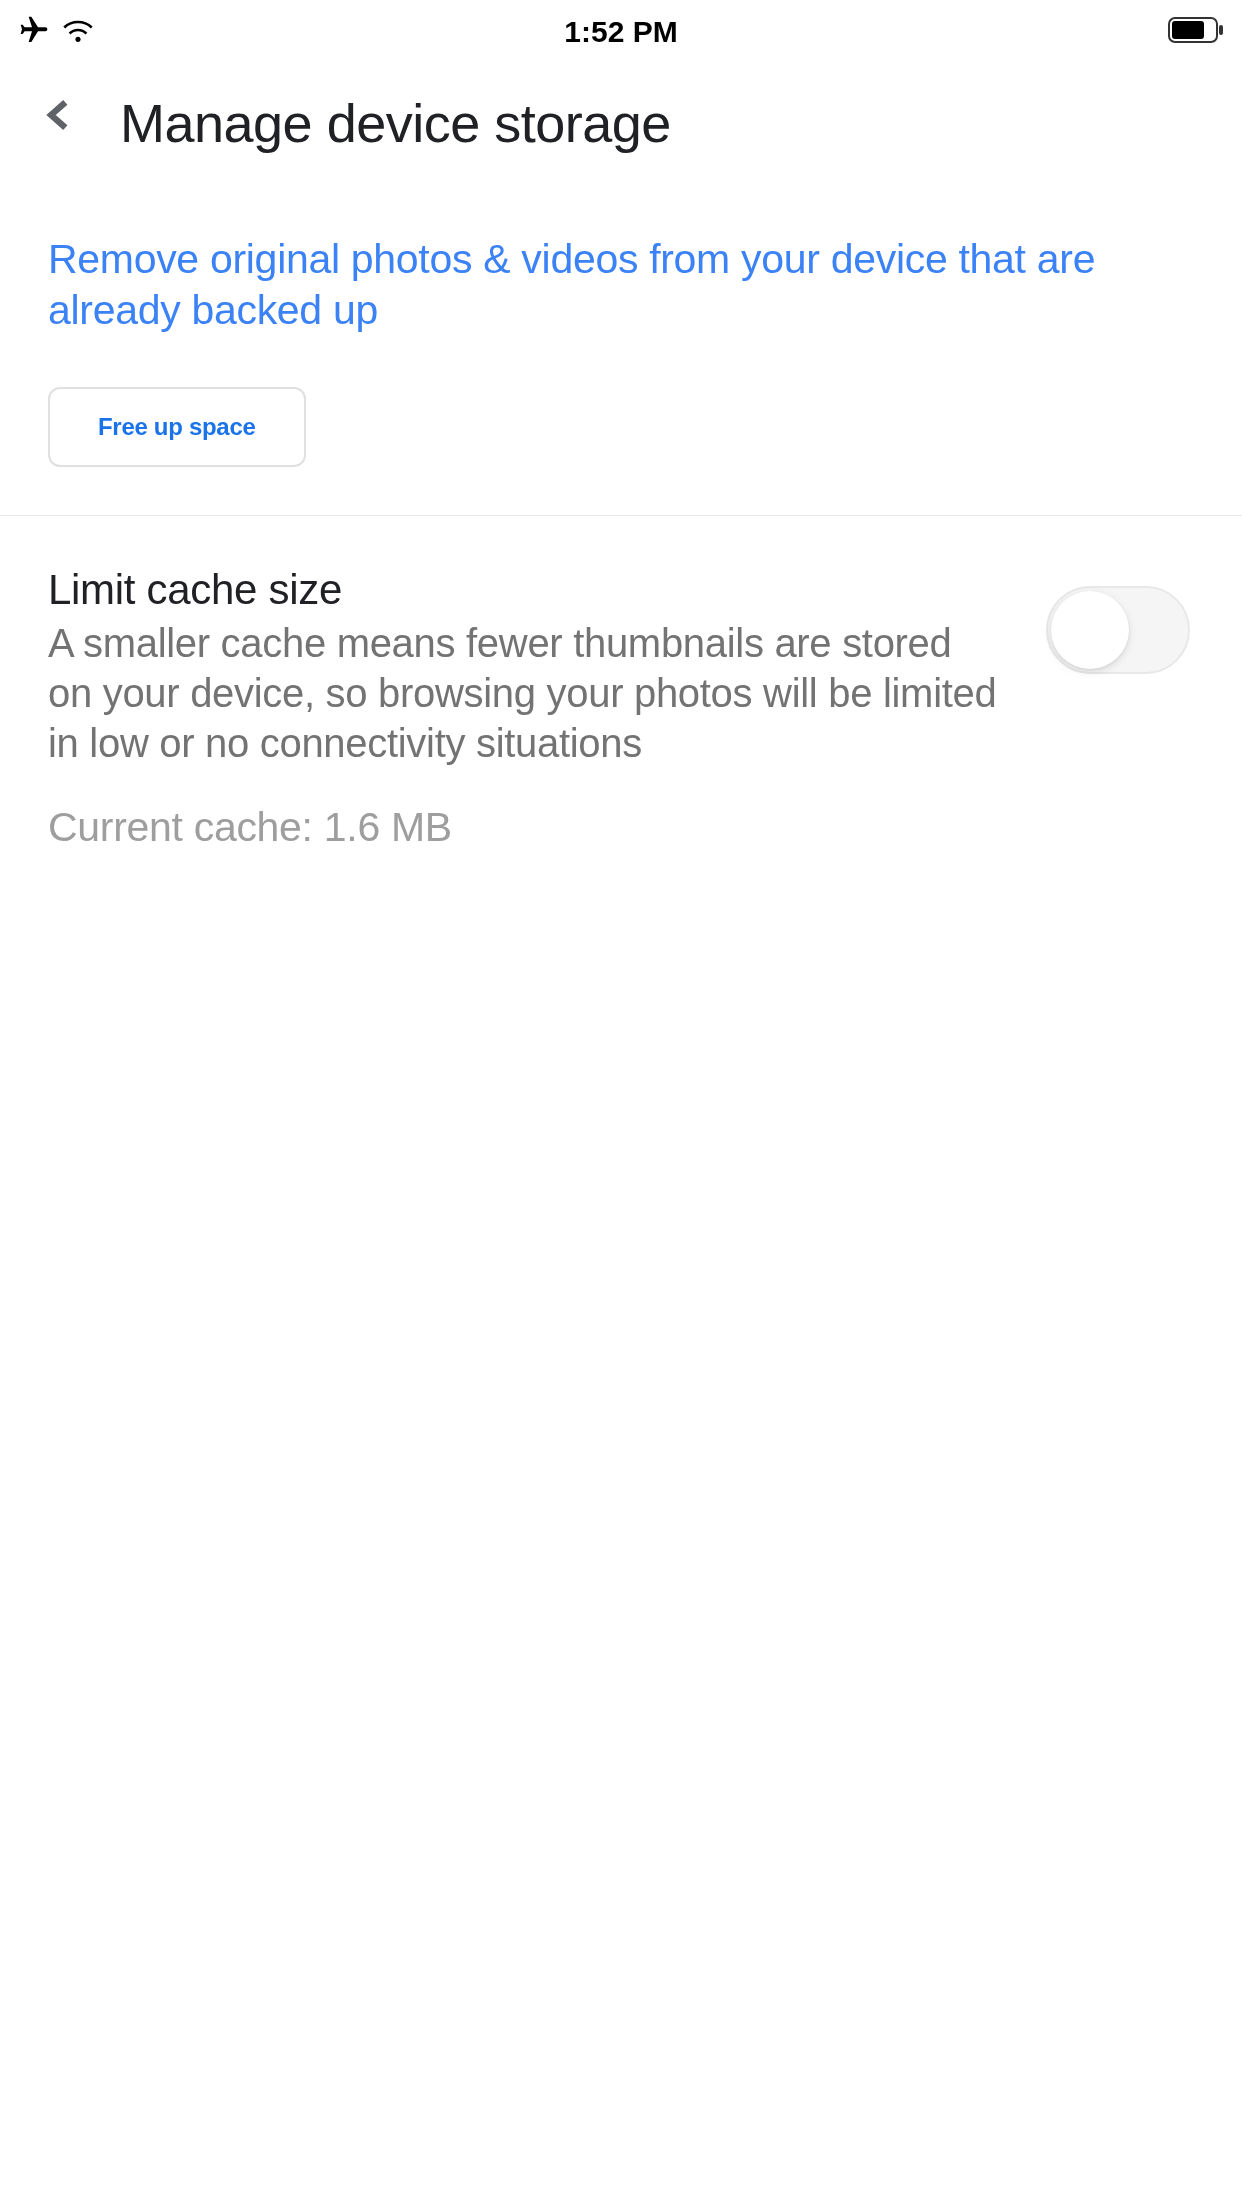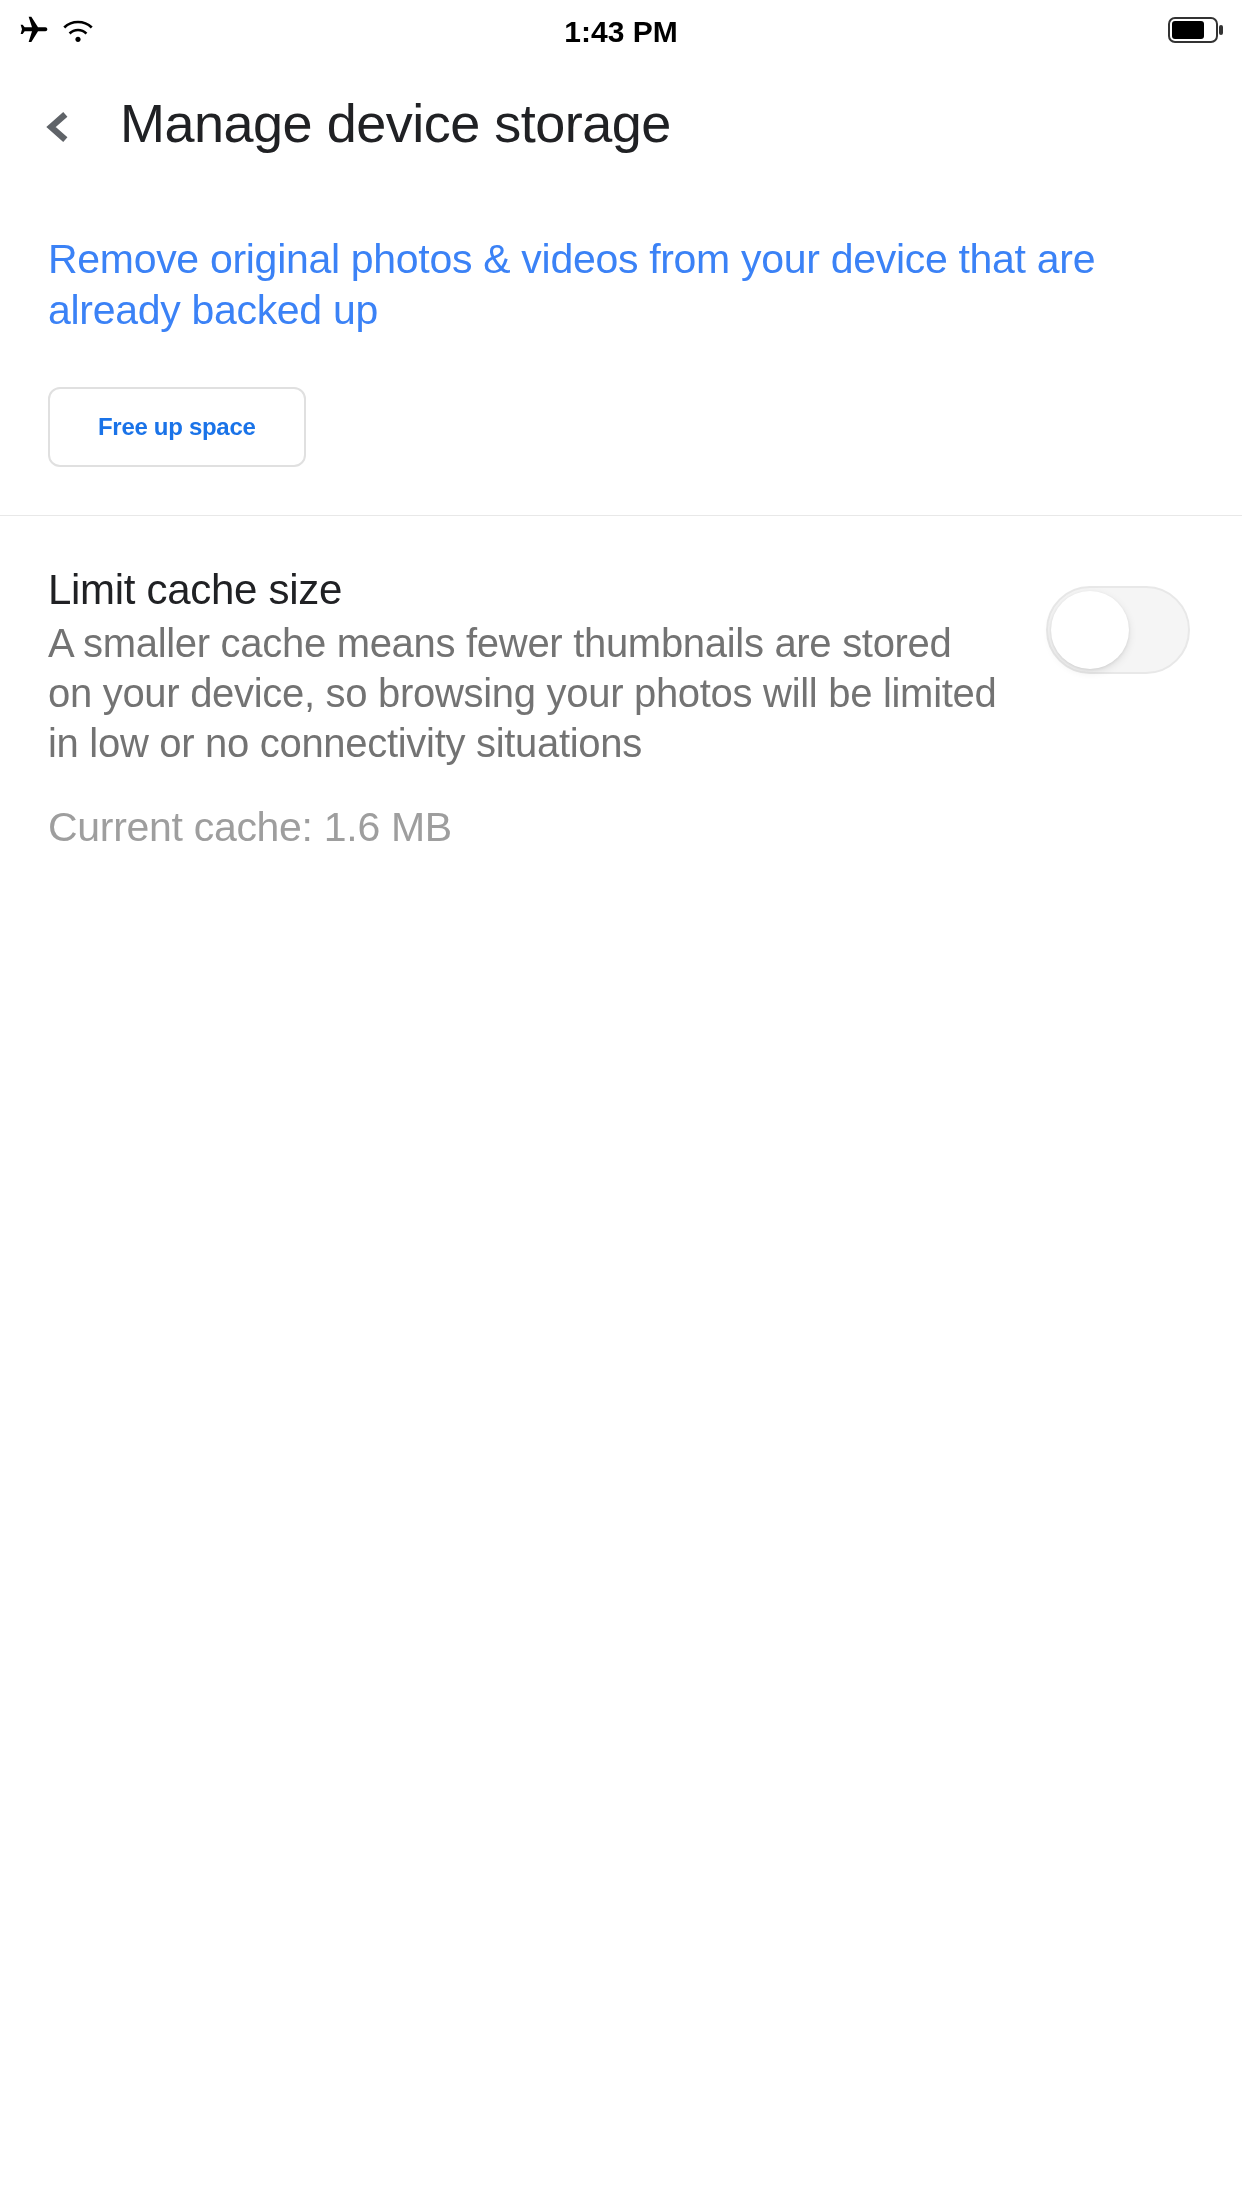--- a/index.html
+++ b/index.html
@@ -45,21 +45,21 @@
     .wifi-icon svg {
       width: 32px;
       height: 26px;
     }
     .battery-icon svg {
       width: 56px;
       height: 26px;
     }
     .header {
       display: flex;
-      align-items: flex-end;
+      align-items: flex-start;
       padding: 32px 30px 40px 40px;
       gap: 42px;
     }
     .back-icon svg {
       width: 38px;
       height: 46px;
     }
     .page-title {
       font-size: 54px;
       font-weight: 400;
@@ -157,21 +157,21 @@
       <svg viewBox="0 0 24 24" fill="#000">
         <path d="M21 16v-2l-8-5V3.5c0-.83-.67-1.5-1.5-1.5S10 2.67 10 3.5V9l-8 5v2l8-2.5V19l-2 1.5V22l3.5-1 3.5 1v-1.5L13 19v-5.5l8 2.5z" transform="rotate(90 12 12)"></path>
       </svg>
     </span>
     <span class="wifi-icon">
       <svg viewBox="0 0 24 18" fill="#000">
         <path d="M12 18c1.1 0 2-.9 2-2s-.9-2-2-2-2 .9-2 2 .9 2 2 2zm-5.6-5.6c1.5-1.5 3.5-2.4 5.6-2.4s4.1.9 5.6 2.4l1.4-1.4C17.1 9.1 14.7 8 12 8s-5.1 1.1-7 2.9l1.4 1.5zM1 6.4l1.4 1.4C5 5.2 8.3 4 12 4s7 1.2 9.6 3.8L23 6.4C20 3.4 16.2 2 12 2S4 3.4 1 6.4z"></path>
       </svg>
     </span>
   </div>
-  <div class="status-center">1:43 PM</div>
+  <div class="status-center">1:52 PM</div>
   <div class="status-right">
     <span class="battery-icon">
       <svg viewBox="0 0 56 26" fill="none">
         <rect x="1" y="1" width="48" height="24" rx="6" stroke="#333" stroke-width="2" fill="none"></rect>
         <rect x="4" y="4" width="32" height="18" rx="3" fill="#000"></rect>
         <rect x="51" y="8" width="4" height="10" rx="2" fill="#333"></rect>
       </svg>
     </span>
   </div>
 </div>

